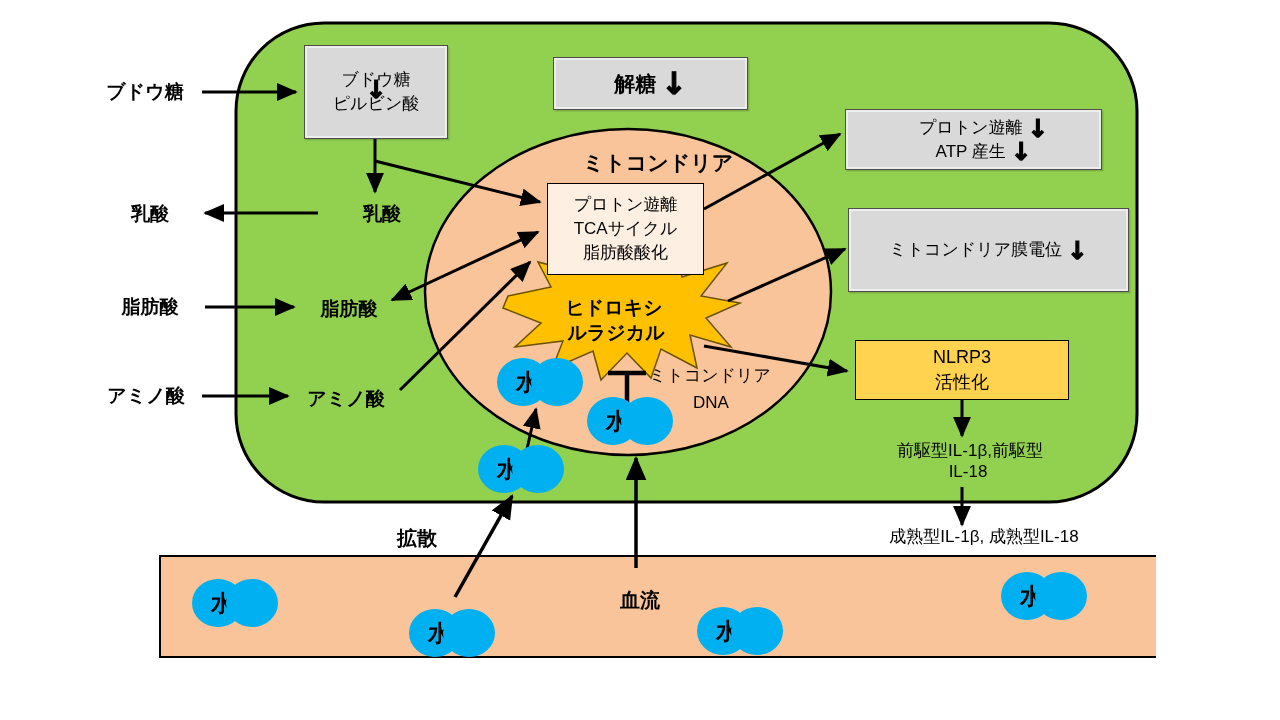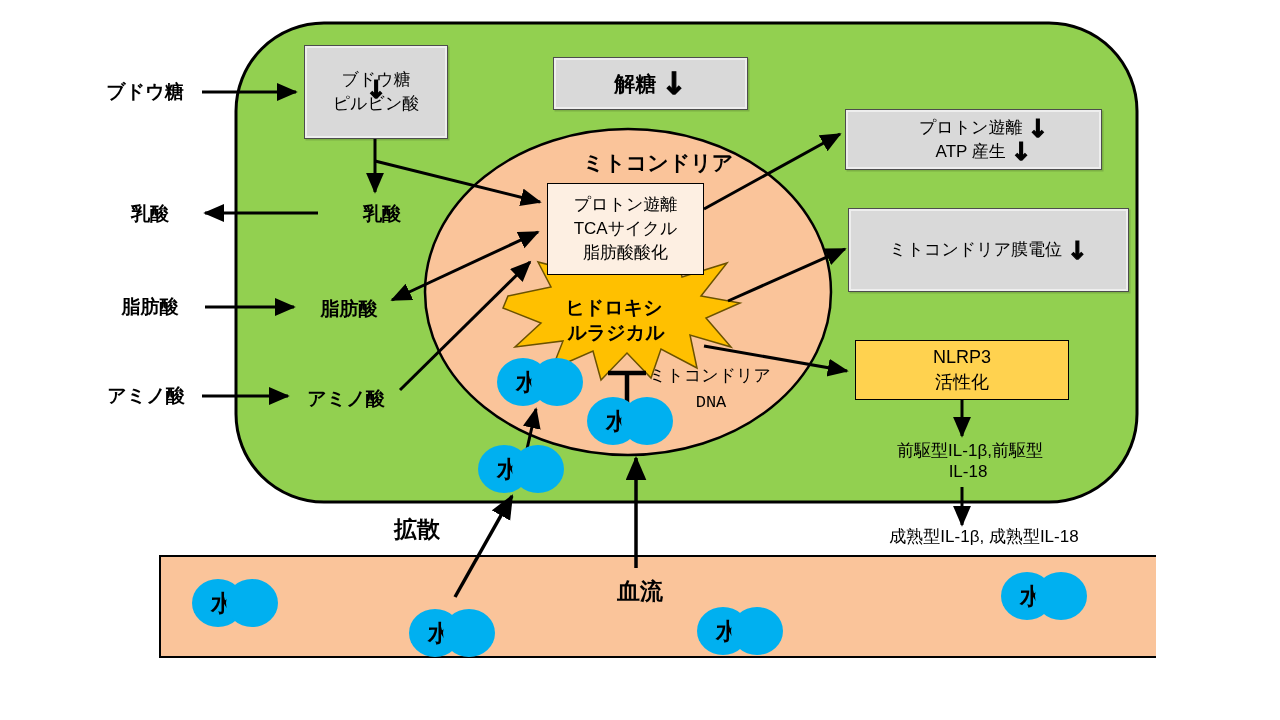--- a/index.html
+++ b/index.html
@@ -1,21 +1,21 @@
 <!DOCTYPE html>
 <html style="--cell-green: #92D050; --organelle-peach: #FAC49A; --inner-box: #FDEFE2; --gray-box: #D9D9D9; --yellow-box: #FFD24F; --starburst-gold: #FFC000; --hydrogen-blue: #00B0F0;"><head>
 <meta charset="utf-8">
 <style>
   html,body{margin:0;padding:0;background:#fff;}
   .stage{position:relative;width:1156px;height:720px;background:#fff;overflow:hidden;
          font-family:"Liberation Sans","DejaVu Sans",sans-serif;color:#000;}
   .layer{position:absolute;left:0;top:0;width:1280px;height:720px;}
   .t{position:absolute;transform:translate(-50%,-50%);white-space:nowrap;line-height:1.2;}
   .lbl{font-weight:bold;font-size:19px;}
-  .big{font-weight:bold;font-size:23px;}
+  .big{font-weight:bold;font-size:20px;margin-top:8px;}
   .box{position:absolute;display:flex;flex-direction:column;align-items:center;justify-content:center;
        text-align:center;font-size:17px;line-height:1.4;}
   .gray{background:var(--gray-box);border:1.5px solid #4d4d4d;
         box-shadow:inset 0 0 0 2px rgba(255,255,255,.55), 1.5px 1.5px 0 rgba(0,0,0,.15);}
   .row{display:flex;align-items:center;justify-content:center;gap:5px;}
   .harrow{font-family:"DejaVu Sans",sans-serif;font-weight:900;font-size:1.45em;
           -webkit-text-stroke:1.2px #000;line-height:0;position:relative;top:1px;}
   .mol{position:absolute;width:86px;height:48px;transform:translate(-50%,-50%);}
   .mol::before,.mol::after{content:"";position:absolute;top:0;width:52px;height:48px;
        border-radius:50%;background:var(--hydrogen-blue);}
@@ -116,21 +116,21 @@
   <div class="t lbl" style="left:382px;top:214px;">乳酸</div>
   <div class="t lbl" style="left:349px;top:309px;">脂肪酸</div>
   <div class="t lbl" style="left:346px;top:399px;">アミノ酸</div>
 
   <div class="t" style="left:658px;top:163px;font-weight:bold;font-size:21px;">ミトコンドリア</div>
 
   <div class="t starburst-text" style="left:614px;top:308px;">ヒドロキシ</div>
   <div class="t starburst-text" style="left:616px;top:333px;">ルラジカル</div>
 
   <div class="t small" style="left:710px;top:376px;">ミトコンドリア</div>
-  <div class="t small" style="left:711px;top:403px;font-family:Liberation Mono, monospace;">DNA</div>
+  <div class="t small" style="left:711px;top:403px;">DNA</div>
 
   <div class="t big" style="left:417px;top:530px;">拡散</div>
   <div class="t big" style="left:640px;top:592px;">血流</div>
 
   <div class="t small" style="left:970px;top:451px;">前駆型IL-1β,前駆型</div>
   <div class="t small" style="left:968px;top:472px;">IL-18</div>
   <div class="t small" style="left:984px;top:537px;">成熟型IL-1β, 成熟型IL-18</div>
 
   <div class="mol" style="left:540px;top:382px;">
       <span>水素</span>

